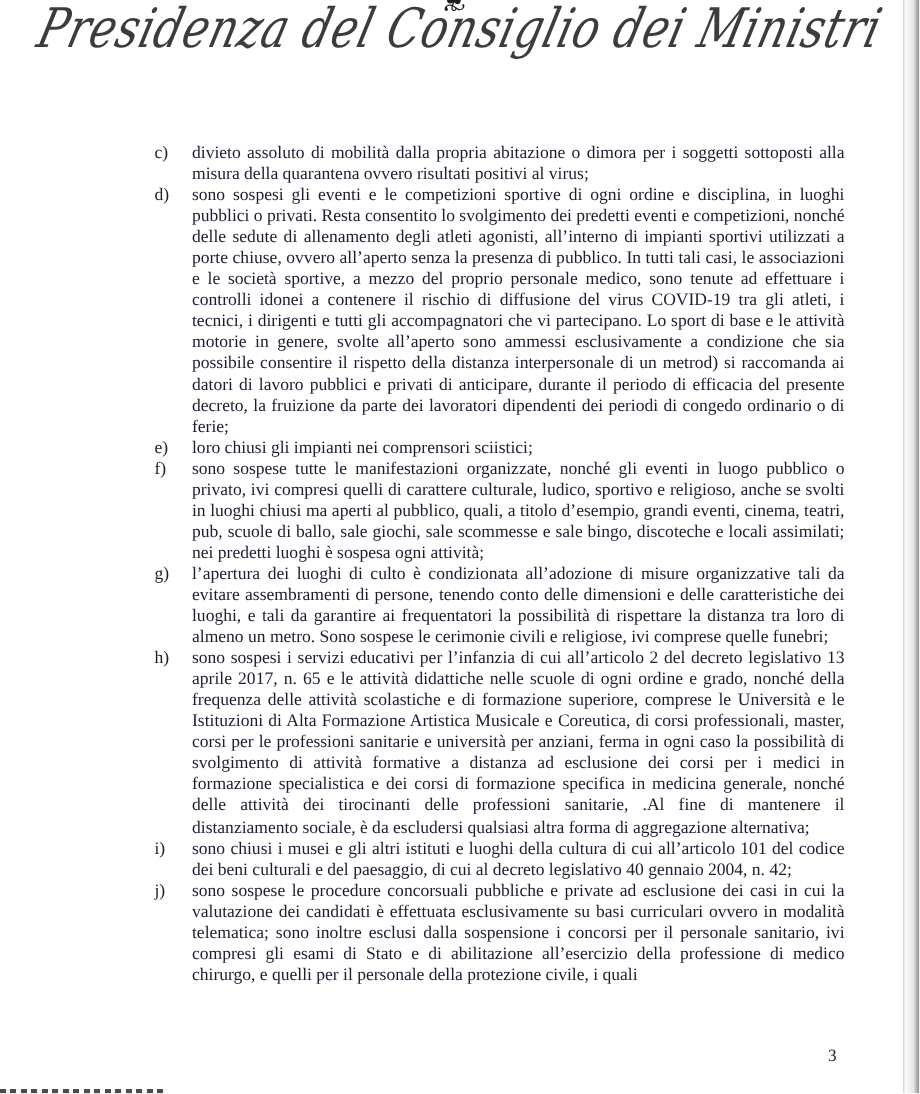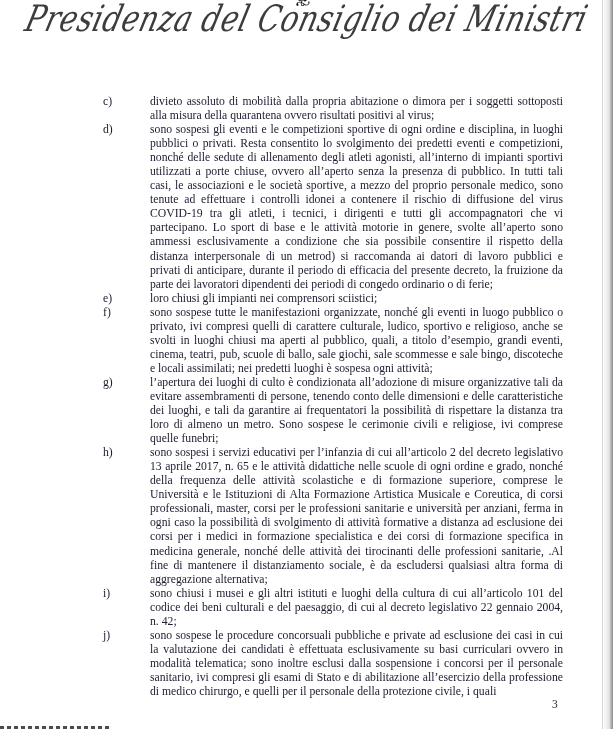--- a/index.html
+++ b/index.html
@@ -58,21 +58,20 @@
   .doc-item {
     display: flex;
   }
   .doc-letter {
     flex: 0 0 25px;
     width: 25px;
   }
   .doc-text {
     flex: 1 1 auto;
     text-align: justify;
-    margin-left: 22px;
   }
   .page-number {
     position: absolute;
     top: 698px;
     left: 552px;
     color: #1c1c30;
     font-size: 11.5px;
   }
   
   .right-edge {
@@ -132,21 +131,21 @@
       <span class="doc-text">l’apertura dei luoghi di culto è condizionata all’adozione di misure organizzative tali da evitare assembramenti di persone, tenendo conto delle dimensioni e delle caratteristiche dei luoghi, e tali da garantire ai frequentatori la possibilità di rispettare la distanza tra loro di almeno un metro. Sono sospese le cerimonie civili e religiose, ivi comprese quelle funebri;</span>
     </div>
 
     <div class="doc-item">
       <span class="doc-letter">h)</span>
       <span class="doc-text">sono sospesi i servizi educativi per l’infanzia di cui all’articolo 2 del decreto legislativo 13 aprile 2017, n. 65 e le attività didattiche nelle scuole di ogni ordine e grado, nonché della frequenza delle attività scolastiche e di formazione superiore, comprese le Università e le Istituzioni di Alta Formazione Artistica Musicale e Coreutica, di corsi professionali, master, corsi per le professioni sanitarie e università per anziani, ferma in ogni caso la possibilità di svolgimento di attività formative a distanza ad esclusione dei corsi per i medici in formazione specialistica e dei corsi di formazione specifica in medicina generale, nonché delle attività dei tirocinanti delle professioni sanitarie, .Al fine di mantenere il distanziamento sociale, è da escludersi qualsiasi altra forma di aggregazione alternativa;</span>
     </div>
 
     <div class="doc-item">
       <span class="doc-letter">i)</span>
-      <span class="doc-text">sono chiusi i musei e gli altri istituti e luoghi della cultura di cui all’articolo 101 del codice dei beni culturali e del paesaggio, di cui al decreto legislativo 22 gennaio 2004, n. 42;</span>
+      <span class="doc-text">sono chiusi i musei e gli altri istituti e luoghi della cultura di cui all’articolo 101 del codice dei beni culturali e del paesaggio, di cui al decreto legislativo 40 gennaio 2004, n. 42;</span>
     </div>
 
     <div class="doc-item">
       <span class="doc-letter">j)</span>
       <span class="doc-text">sono sospese le procedure concorsuali pubbliche e private ad esclusione dei casi in cui la valutazione dei candidati è effettuata esclusivamente su basi curriculari ovvero in modalità telematica; sono inoltre esclusi dalla sospensione i concorsi per il personale sanitario, ivi compresi gli esami di Stato e di abilitazione all’esercizio della professione di medico chirurgo, e quelli per il personale della protezione civile, i quali</span>
     </div>
 
   </div>
 
   <div class="page-number">3</div>

